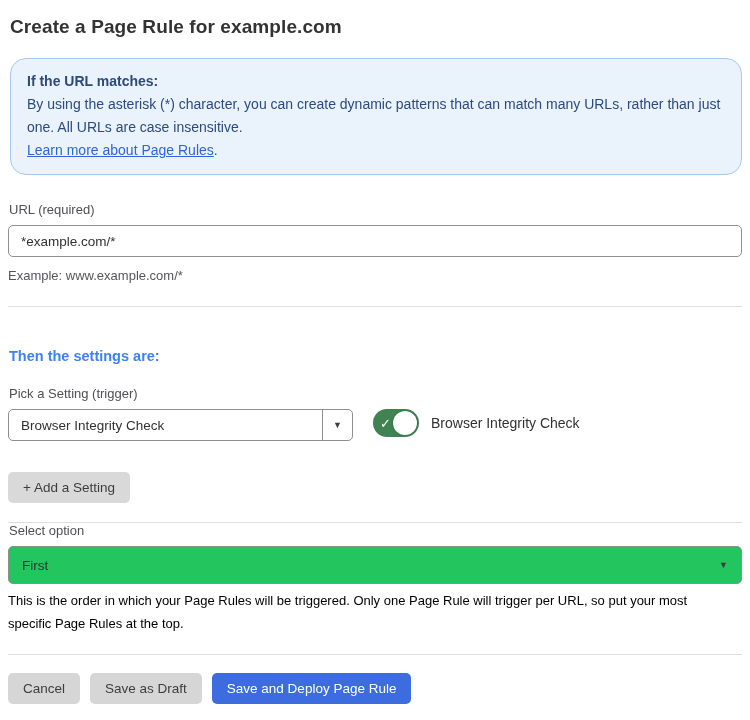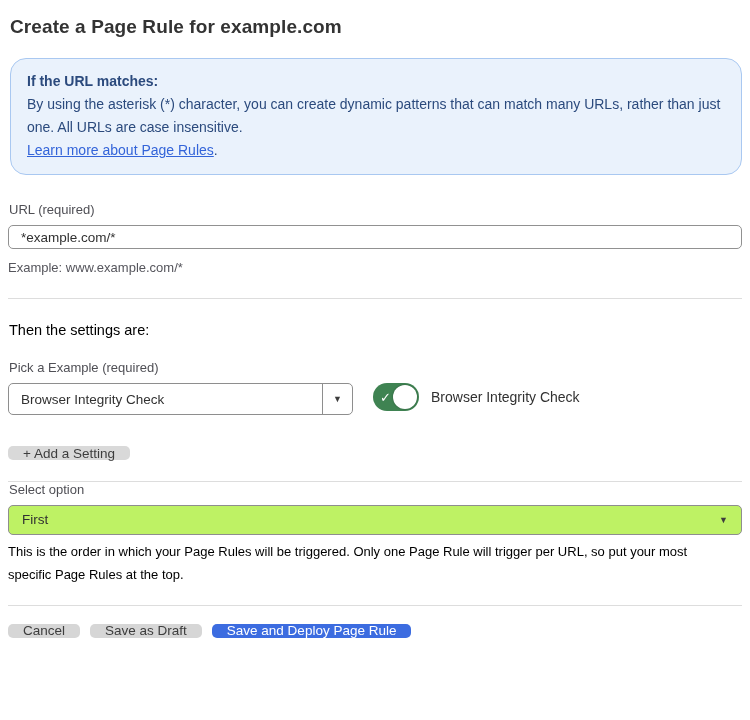--- a/index.html
+++ b/index.html
@@ -26,31 +26,31 @@
     font-size:14px;
     line-height:23px;
   }
   .info-title { font-weight:bold; }
   .info-link { color:#3364d9; text-decoration:underline; cursor:pointer; }
   .info-link-suffix { color:#2b4a7d; }
 
   .field-label { font-size:13px; color:#4f4f55; margin:0 0 8px 1px; }
 
   .text-input {
-    width:734px; height:24px;
+    width:734px; height:32px;
     border:1px solid #919191; border-radius:5px;
     padding:0 12px; font-size:13.5px; color:#313131;
     font-family:"Liberation Sans", sans-serif;
     background:#fff; outline:none;
   }
   .helper { font-size:13px; color:#55555c; margin-top:7px; line-height:23px; }
 
   .divider { border:none; border-top:1px solid #dddddd; margin:19px 0 0 0; width:734px; }
 
-  .section-heading { font-size:14.5px; font-weight:normal; color:#000000; margin:23px 0 22px 1px; }
+  .section-heading { font-size:14.5px; font-weight:bold; color:#3b82f6; margin:41px 0 22px 1px; }
 
   .setting-row { display:flex; align-items:flex-start; }
   .custom-select {
     width:345px; height:32px;
     border:1px solid #8e8e8e; border-radius:5px;
     display:flex; align-items:stretch; background:#fff; cursor:pointer;
   }
   .select-value {
     flex:1; display:flex; align-items:center;
     padding:0 12px; font-size:13.5px; color:#313131;
@@ -71,33 +71,33 @@
   .toggle-check { color:#ffffff; font-size:13px; margin-left:7px; line-height:1; }
   .toggle-knob {
     position:absolute; right:2px; top:2px;
     width:24px; height:24px; background:#ffffff; border-radius:50%;
     box-shadow:0 0 2px rgba(0,0,0,0.35);
   }
   .toggle-label { font-size:14px; color:#313131; margin-left:12px; }
 
   .btn {
     display:inline-flex; align-items:center; justify-content:center;
-    border:none; border-radius:5px; height:14px; padding:0 15px;
+    border:none; border-radius:5px; height:31px; padding:0 15px;
     font-size:13.5px; font-family:"Liberation Sans", sans-serif; cursor:pointer;
     white-space:nowrap;
   }
   .btn-gray { background:#d6d6d6; color:#3d3d3d; }
   .btn-blue { background:#3c6ce0; color:#ffffff; }
   .add-setting-btn { margin-top:31px; background:#d9d9d9; }
 
   .native-select {
-    width:734px; height:30px;
+    width:734px; height:38px;
     border:1px solid #8e8e8e; border-radius:5px;
     display:flex; align-items:center; justify-content:space-between;
-    padding:0 13px; font-size:13.5px; background:#bef264; cursor:pointer;
+    padding:0 13px; font-size:13.5px; background:#22c55e; cursor:pointer;
   }
   .native-select .caret { font-size:9px; color:#3d3d3d; }
 
   .order-helper { font-size:13px; color:#000000; line-height:23px; margin-top:5px; width:720px; }
 
   .actions { display:flex; gap:10px; margin-top:18px; }
 </style>
 </head>
 <body>
 
@@ -112,21 +112,21 @@
   </div>
 
   <div class="field-label">URL (required)</div>
   <input class="text-input" type="text" value="*example.com/*" style="">
   <div class="helper">Example: www.example.com/*</div>
 
   <hr class="divider">
 
   <h2 class="section-heading">Then the settings are:</h2>
 
-  <div class="field-label">Pick a Example (required)</div>
+  <div class="field-label">Pick a Setting (trigger)</div>
   <div class="setting-row">
     <div class="custom-select">
       <span class="select-value">Browser Integrity Check</span>
       <span class="select-caret-box">▼</span>
     </div>
     <div class="toggle-wrap">
       <div class="toggle">
         <span class="toggle-check">✓</span>
         <span class="toggle-knob"></span>
       </div>

